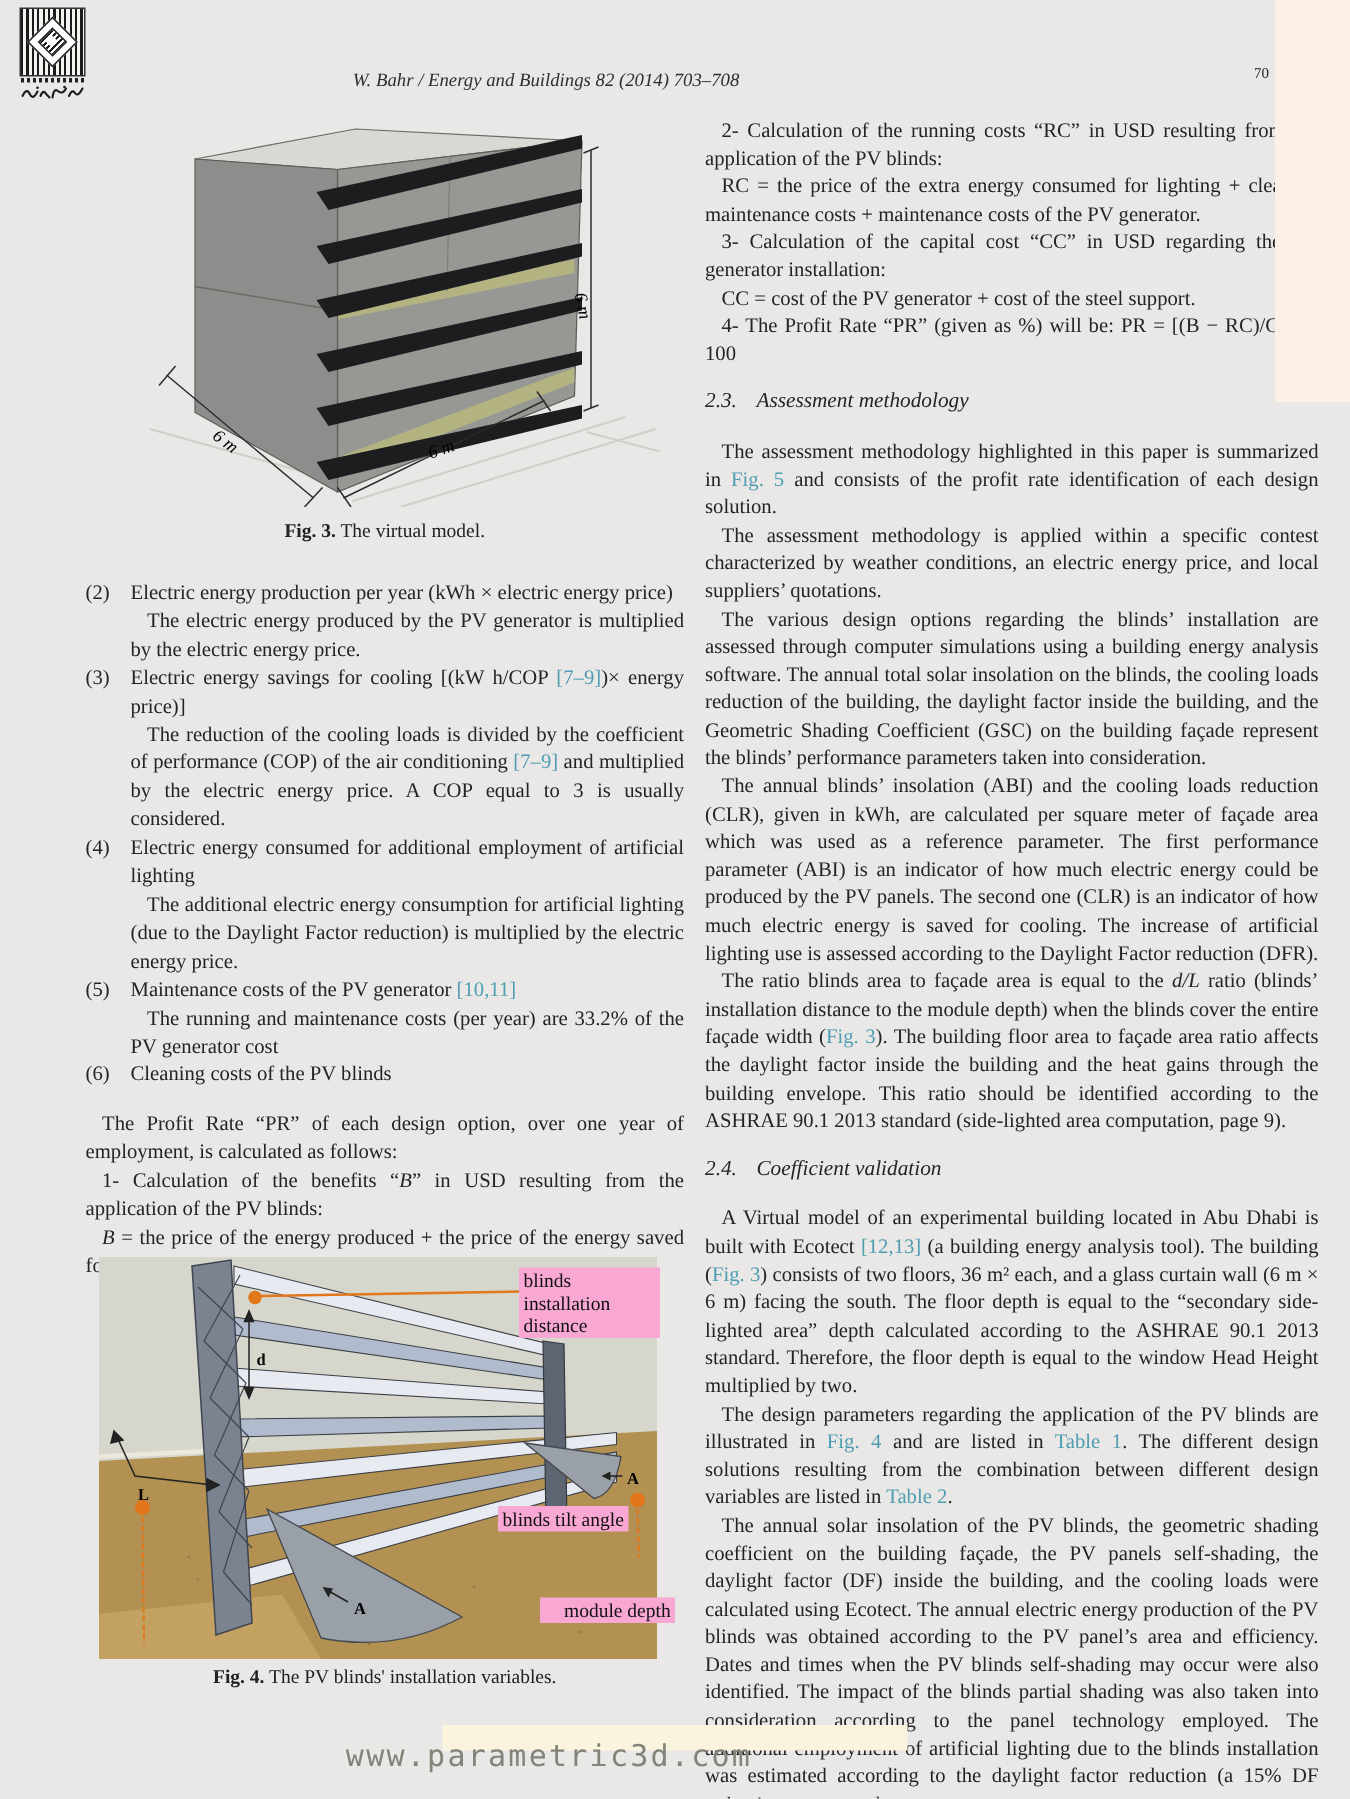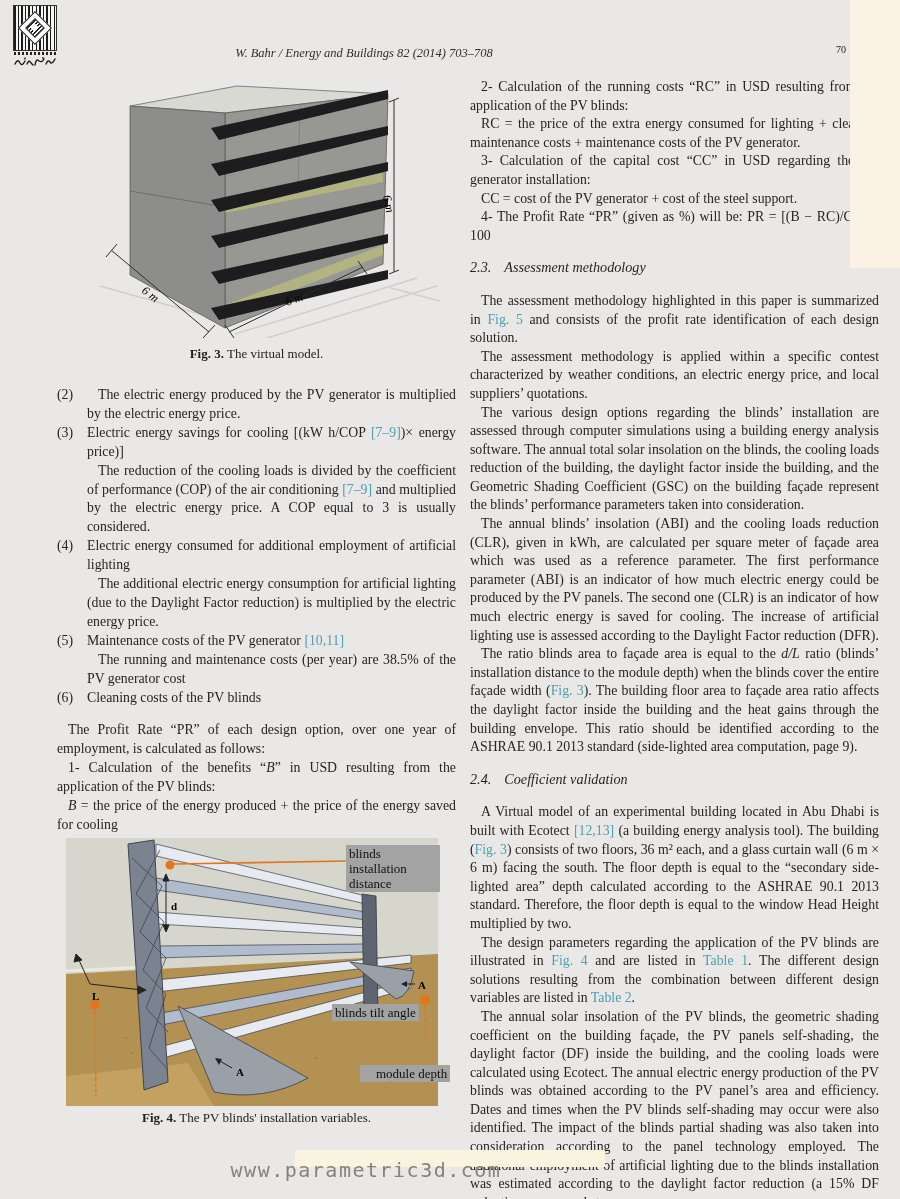--- a/index.html
+++ b/index.html
@@ -50,21 +50,21 @@
   h3.sec{font-weight:normal;font-style:italic;font-size:14.2px;margin:13px 0 15px;text-align:left;}
   h3.sec .sec-num{margin-right:13px;}
   
   .fig3-wrap{position:absolute;left:95px;top:74px;width:345px;height:264px;}
   .fig-cap{position:absolute;left:57px;width:399px;text-align:center;font-size:13px;color:#222;}
   .cap3{top:346px;}
   .cap4{top:1110px;}
   .fig-cap b{font-weight:bold;}
   .fig4-wrap{position:absolute;left:66px;top:838px;width:372px;height:268px;}
   .f4lab{
-    position:absolute;background:#a3a3a3;color:#111;
+    position:absolute;background:#f9a8d4;color:#111;
     font-size:13px;line-height:15px;padding:1px 3px;z-index:4;
   }
   .f4lab.l1{left:346px;top:845px;width:88px;}
   .f4lab.l2{left:332px;top:1004px;white-space:nowrap;}
   .f4lab.l3{left:360px;top:1065px;white-space:nowrap;padding-left:16px;}
   
   .wm-band{position:absolute;left:295px;top:1150px;width:310px;height:17px;background:#faf3dd;}
   .wm{
     position:absolute;left:0;top:1158px;width:732px;text-align:center;
     font-family:"DejaVu Sans Mono", monospace;font-size:20px;letter-spacing:1.5px;color:#83837a;
@@ -145,20 +145,21 @@
 <div class="fig-cap cap3">
   <b>Fig. 3.</b>
   <span>The virtual model.</span>
 </div>
 
 <div class="col col-left">
   <div>
       <div class="li-row">
         <span class="li-num">(2)</span>
         <div class="li-tx">
+          <p class="li-head"><span>Electric energy production per year (kWh × electric energy price)</span></p>
           <p class="li-body"><span>The electric energy produced by the PV generator is multiplied by the electric energy price.</span></p>
         </div>
       </div>
       <div class="li-row">
         <span class="li-num">(3)</span>
         <div class="li-tx">
           <p class="li-head"><span>Electric energy savings for cooling [(kW h/COP </span><span class="lnk">[7–9]</span><span>)× energy price)]</span></p>
           <p class="li-body"><span>The reduction of the cooling loads is divided by the coefficient of performance (COP) of the air conditioning </span><span class="lnk">[7–9]</span><span> and multiplied by the electric energy price. A COP equal to 3 is usually considered.</span></p>
         </div>
       </div>
@@ -166,21 +167,21 @@
         <span class="li-num">(4)</span>
         <div class="li-tx">
           <p class="li-head"><span>Electric energy consumed for additional employment of artificial lighting</span></p>
           <p class="li-body"><span>The additional electric energy consumption for artificial lighting (due to the Daylight Factor reduction) is multiplied by the electric energy price.</span></p>
         </div>
       </div>
       <div class="li-row">
         <span class="li-num">(5)</span>
         <div class="li-tx">
           <p class="li-head"><span>Maintenance costs of the PV generator </span><span class="lnk">[10,11]</span></p>
-          <p class="li-body"><span>The running and maintenance costs (per year) are 38.5% of the PV generator cost</span></p>
+          <p class="li-body"><span>The running and maintenance costs (per year) are 33.2% of the PV generator cost</span></p>
         </div>
       </div>
       <div class="li-row">
         <span class="li-num">(6)</span>
         <div class="li-tx">
           <p class="li-head"><span>Cleaning costs of the PV blinds</span></p>
         </div>
       </div>
     </div>
   <div class="pr-paras">

